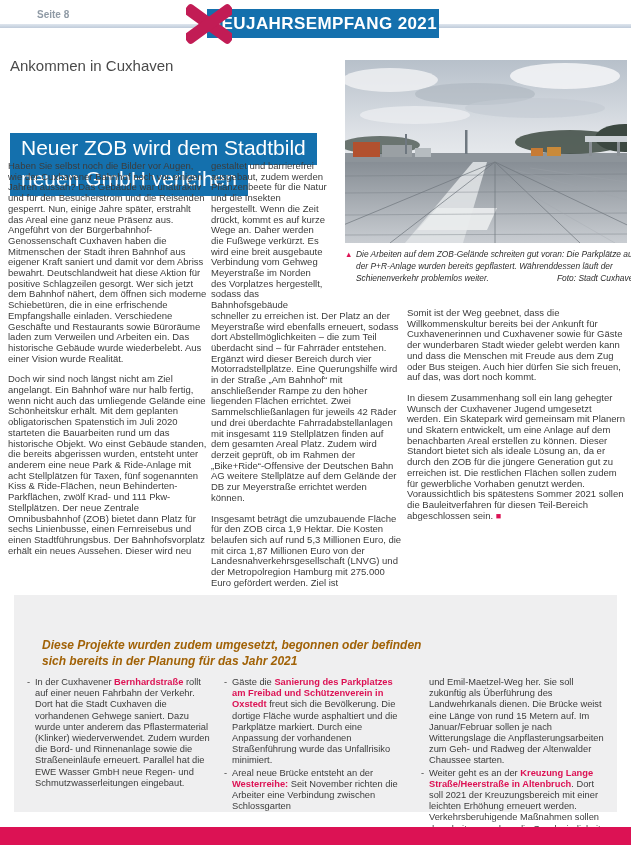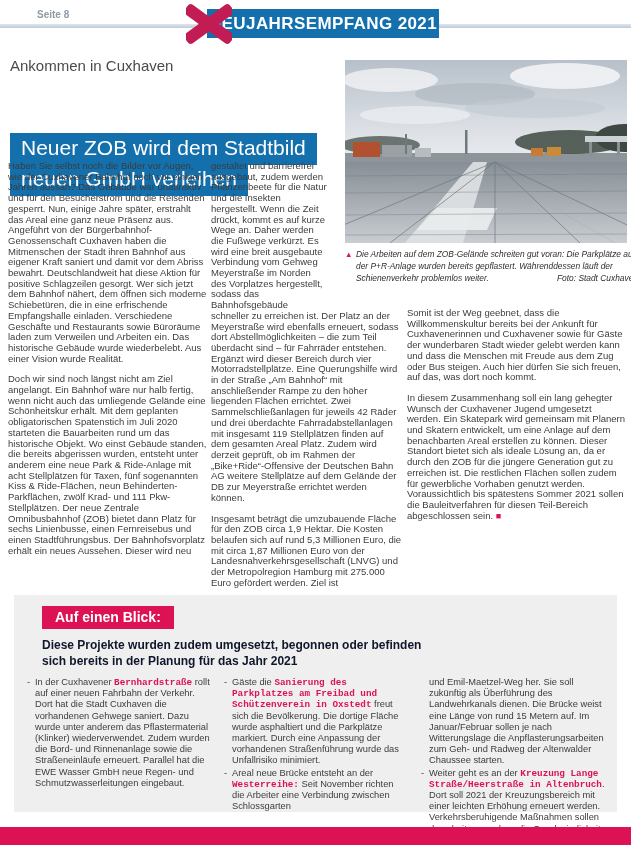--- a/index.html
+++ b/index.html
@@ -31,26 +31,26 @@
   .col1{left:8px;top:157px;width:199px;}
   .col2{left:211px;top:157px;width:192px;}
   .col3{left:407px;top:304px;width:219px;}
   .photo-spacer{float:right;width:76px;height:150px;}
   .end-mark{color:#dc1254;font-size:9px;letter-spacing:-1px;}
   
   .overview{position:absolute;left:14px;top:595px;width:603px;height:217px;background:#efeff0;}
   .ov-heading{position:absolute;left:28px;top:11px;background:#dc1254;color:#fff;font-weight:bold;
         font-size:14px;padding:3px 13px 4px;}
   .ov-intro{position:absolute;left:28px;top:43px;width:386px;font-size:12px;font-weight:bold;
-        color:#0f172a;line-height:1.3;}
+        color:#a16207;line-height:1.3;font-style:italic;}
   .ov-cols{position:absolute;left:13px;top:82px;width:578px;display:flex;gap:13px;}
   .ov-col{flex:1;font-size:9.3px;line-height:11.2px;color:#3c3c3c;}
   .ov-item{position:relative;padding-left:8px;margin-bottom:1px;}
   .ov-item .dash{position:absolute;left:0;top:0;}
-  .hl{color:#dc1254;font-weight:bold;font-family:Liberation Mono, monospace;}
+  .hl{color:#dc1254;font-weight:bold;}
   
   .footer-bar{position:absolute;left:0;bottom:0;width:631px;height:18px;background:#dc1254;}
 </style>
 </head>
 <body>
 
 <div class="page">
 
   <div class="page-num">Seite 8</div>
   <div class="header-line"></div>
@@ -143,21 +143,20 @@
     <p>gestaltet und barrierefrei ausgebaut, zudem werden Pflanzenbeete für die Natur und die Insekten hergestellt. Wenn die Zeit drückt, kommt es auf kurze Wege an. Daher werden die Fußwege verkürzt. Es wird eine breit ausgebaute Verbindung vom Gehweg Meyerstraße im Norden des Vorplatzes hergestellt, sodass das Bahnhofsgebäude schneller zu erreichen ist. Der Platz an der Meyerstraße wird ebenfalls erneuert, sodass dort Abstellmöglichkeiten – die zum Teil überdacht sind – für Fahrräder entstehen. Ergänzt wird dieser Bereich durch vier Motorradstellplätze. Eine Querungshilfe wird in der Straße „Am Bahnhof“ mit anschließender Rampe zu den höher liegenden Flächen errichtet. Zwei Sammelschließanlagen für jeweils 42 Räder und drei überdachte Fahrradabstellanlagen mit insgesamt 119 Stellplätzen finden auf dem gesamten Areal Platz. Zudem wird derzeit geprüft, ob im Rahmen der „Bike+Ride“-Offensive der Deutschen Bahn AG weitere Stellplätze auf dem Gelände der DB zur Meyerstraße errichtet werden können.</p>
     <p>Insgesamt beträgt die umzubauende Fläche für den ZOB circa 1,9 Hektar. Die Kosten belaufen sich auf rund 5,3 Millionen Euro, die mit circa 1,87 Millionen Euro von der Landesnahverkehrsgesellschaft (LNVG) und der Metropolregion Hamburg mit 275.000 Euro gefördert werden. Ziel ist</p>
   </div>
 
   <div class="col col3">
     <p>Somit ist der Weg geebnet, dass die Willkommenskultur bereits bei der Ankunft für Cuxhavenerinnen und Cuxhavener sowie für Gäste der wunderbaren Stadt wieder gelebt werden kann und dass die Menschen mit Freude aus dem Zug oder Bus steigen. Auch hier dürfen Sie sich freuen, auf das, was dort noch kommt.</p>
     <p><span>In diesem Zusammenhang soll ein lang gehegter Wunsch der Cuxhavener Jugend umgesetzt werden. Ein Skatepark wird gemeinsam mit Planern und Skatern entwickelt, um eine Anlage auf dem benachbarten Areal erstellen zu können. Dieser Standort bietet sich als ideale Lösung an, da er durch den ZOB für die jüngere Generation gut zu erreichen ist. Die restlichen Flächen sollen zudem für gewerbliche Vorhaben genutzt werden. Voraussichtlich bis spätestens Sommer 2021 sollen die Bauleitverfahren für diesen Teil-Bereich abgeschlossen sein.</span> <span class="end-mark">■</span></p>
   </div>
 
   <div class="overview">
-    <div class="ov-heading">Auf einen Blick:</div>
     <div class="ov-intro">Diese Projekte wurden zudem umgesetzt, begonnen oder befinden sich bereits in der Planung für das Jahr 2021</div>
     <div class="ov-cols">
 
       <div class="ov-col">
         <div class="ov-item">
           <span class="dash">-</span><span>In der Cuxhavener </span><span class="hl">Bernhardstraße</span><span> rollt auf einer neuen Fahrbahn der Verkehr. Dort hat die Stadt Cuxhaven die vorhandenen Gehwege saniert. Dazu wurde unter anderem das Pflastermaterial (Klinker) wiederverwendet. Zudem wurden die Bord- und Rinnenanlage sowie die Straßeneinläufe erneuert. Parallel hat die EWE Wasser GmbH neue Regen- und Schmutzwasserleitungen eingebaut.</span>
         </div>
       </div>
 
       <div class="ov-col">

